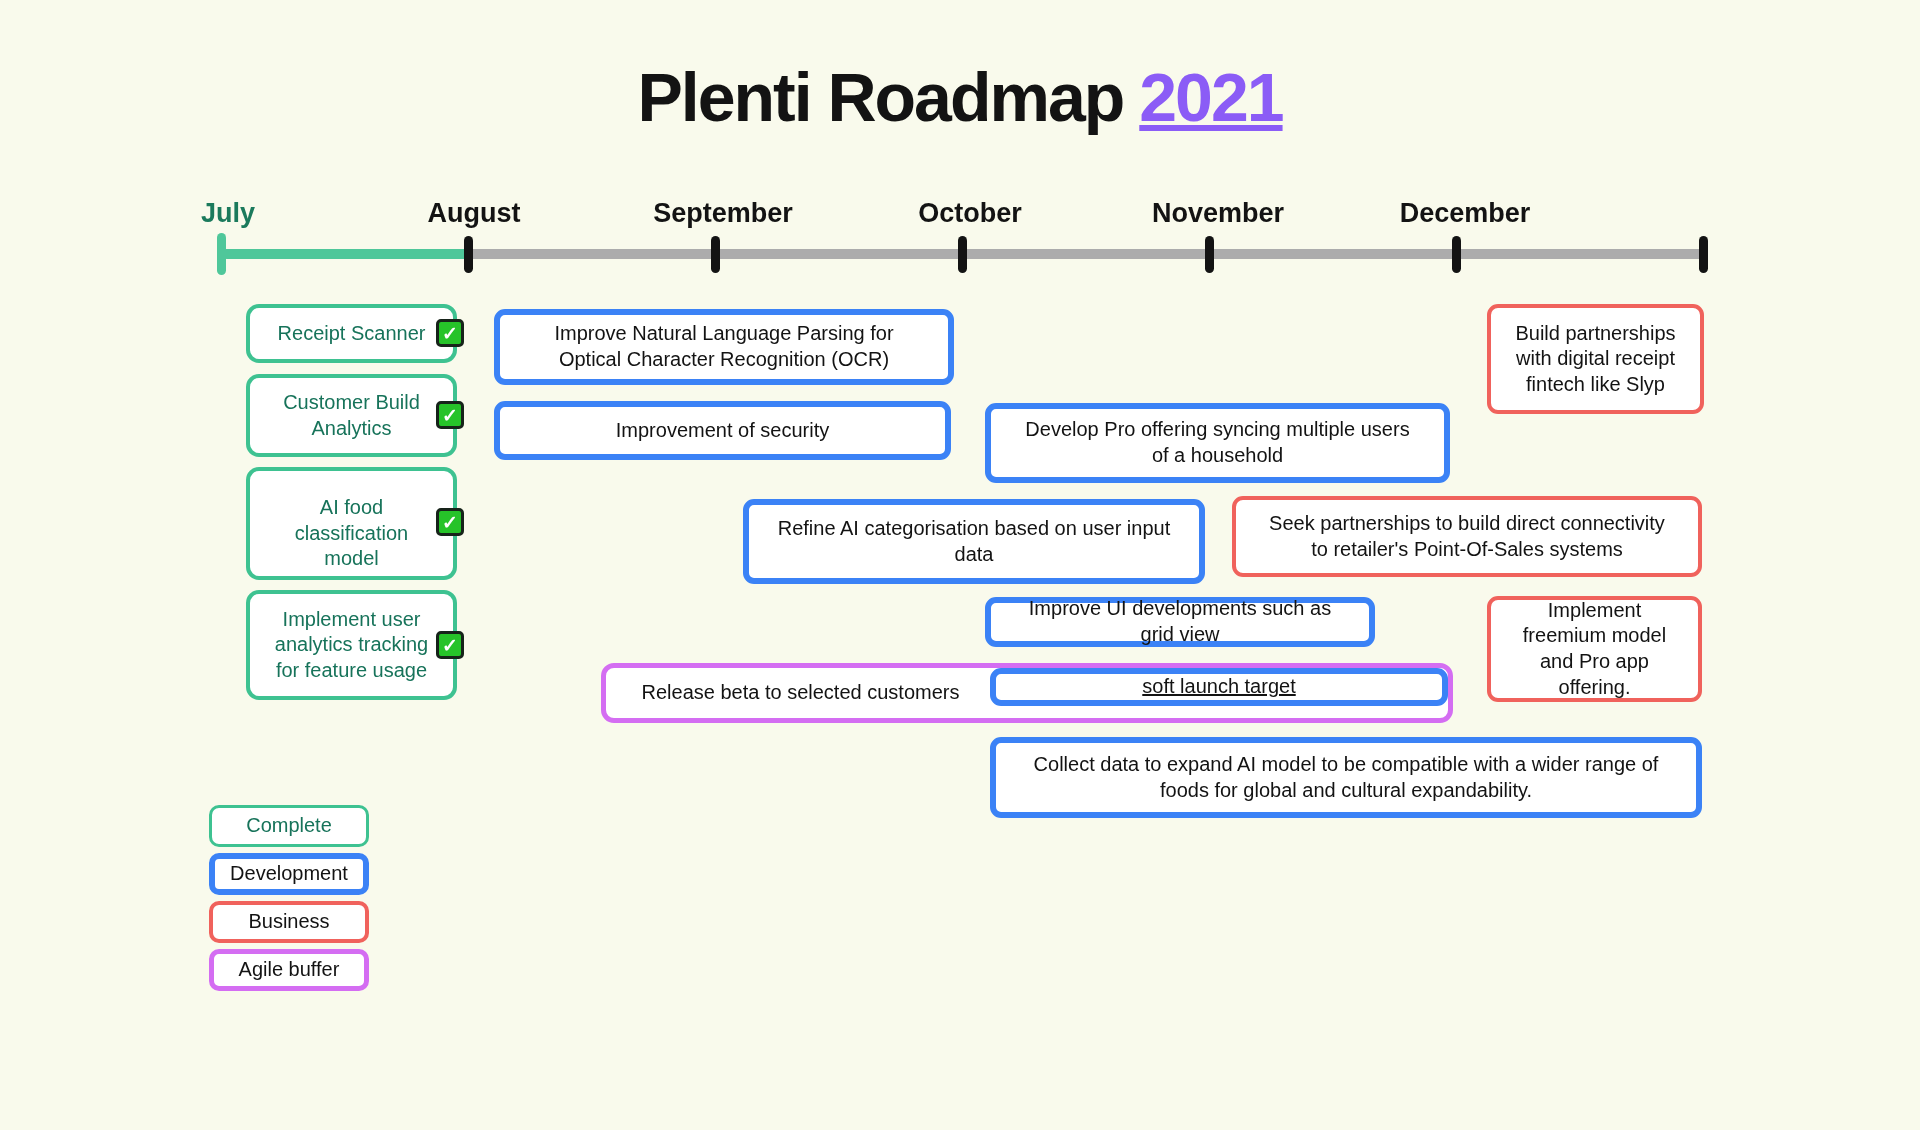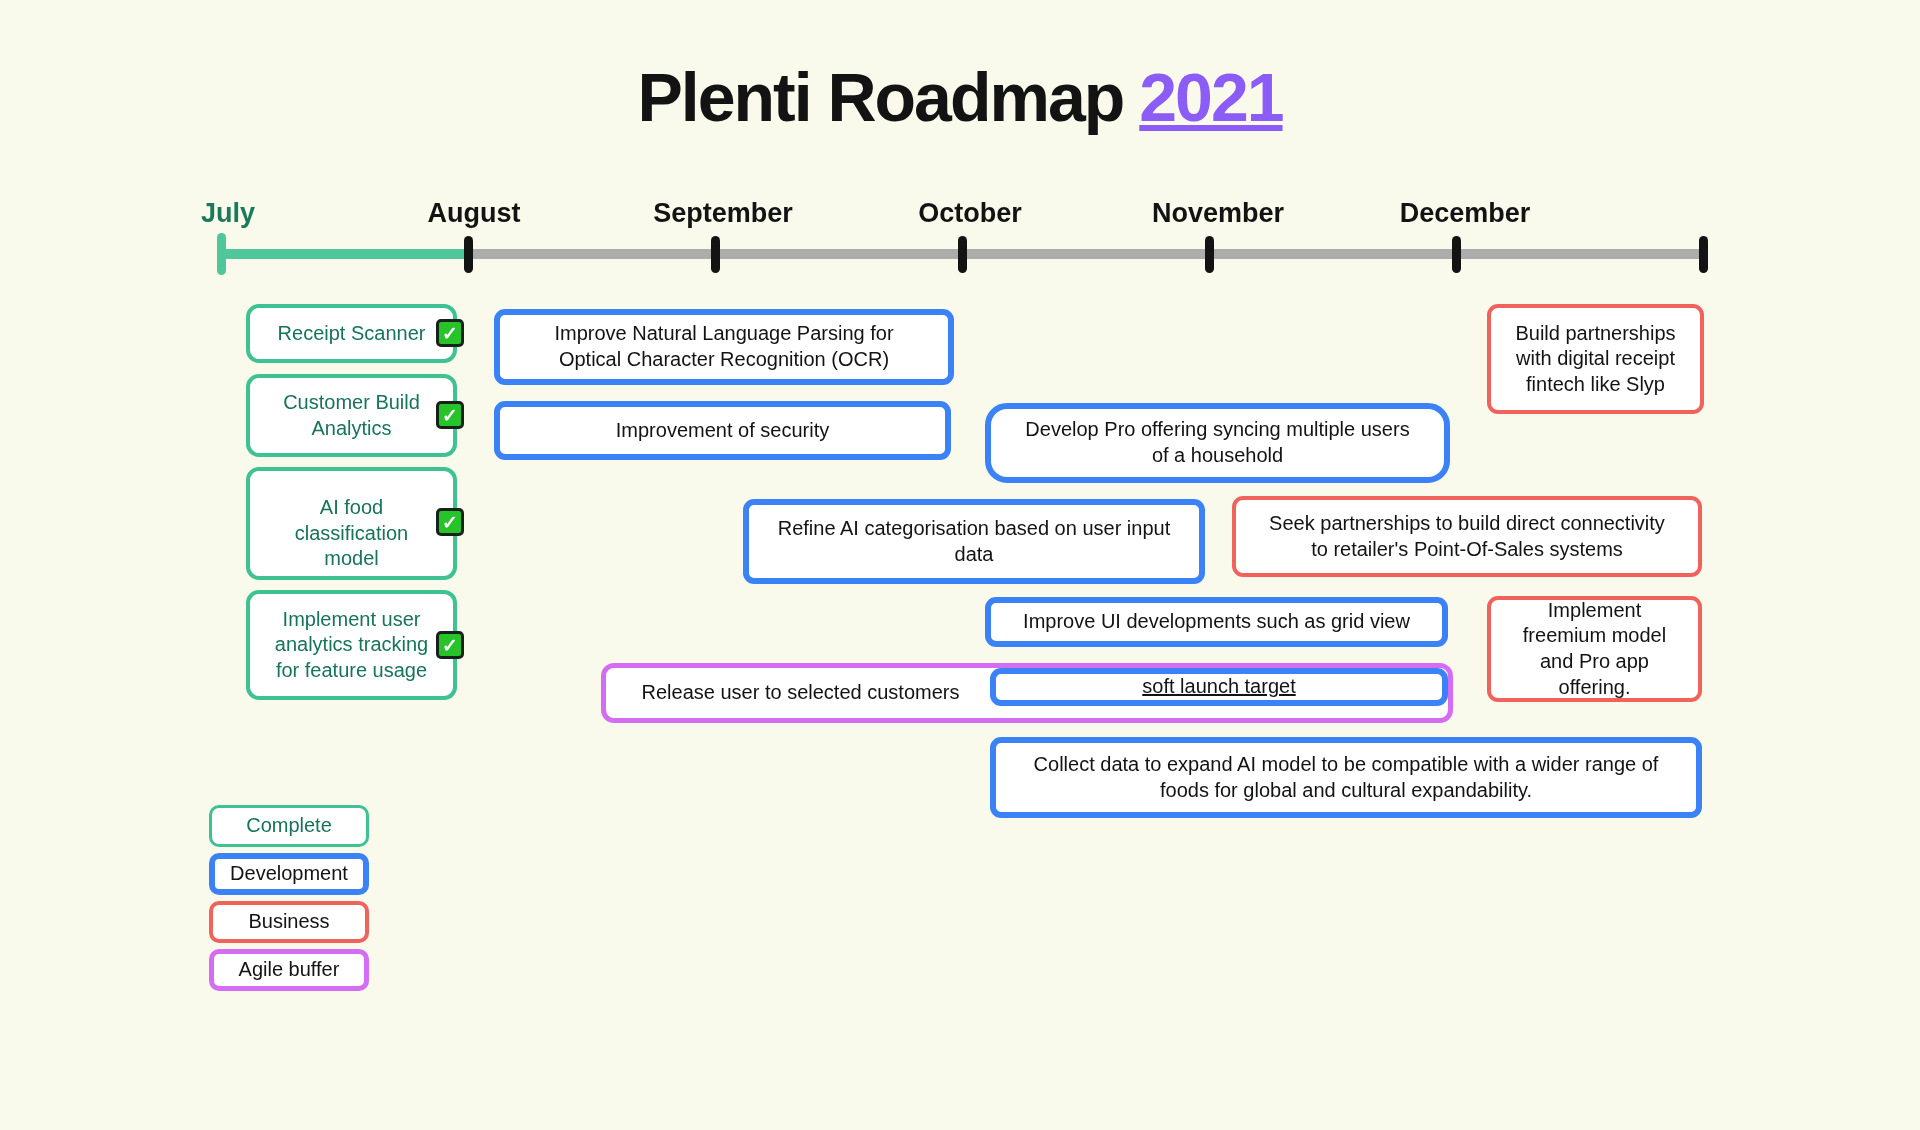--- a/index.html
+++ b/index.html
@@ -85,42 +85,42 @@
   <div class="checkbox" style="left:436px;top:631px;">
       <span>✓</span>
     </div>
 
   <div class="box development" style="left:494px;top:309px;width:460px;height:76px;">
       <span>Improve Natural Language Parsing for Optical Character Recognition (OCR)</span>
     </div>
   <div class="box development" style="left:494px;top:401px;width:457px;height:59px;">
       <span>Improvement of security</span>
     </div>
-  <div class="box development" style="left:985px;top:403px;width:465px;height:80px;border-radius:22px;">
+  <div class="box development" style="left:985px;top:403px;width:465px;height:80px;">
       <span>Develop Pro offering syncing multiple users of a household</span>
     </div>
   <div class="box development" style="left:743px;top:499px;width:462px;height:85px;">
       <span>Refine AI categorisation based on user input data</span>
     </div>
-  <div class="box development" style="left:985px;top:597px;width:463px;height:50px;">
+  <div class="box development" style="left:985px;top:597px;width:390px;height:50px;">
       <span>Improve UI developments such as grid view</span>
     </div>
 
   <div class="box business" style="left:1487px;top:304px;width:217px;height:110px;">
       <span>Build partnerships with digital receipt fintech like Slyp</span>
     </div>
   <div class="box business" style="left:1232px;top:496px;width:470px;height:81px;">
       <span>Seek partnerships to build direct connectivity to retailer's Point-Of-Sales systems</span>
     </div>
   <div class="box business" style="left:1487px;top:596px;width:215px;height:106px;">
       <span>Implement freemium model and Pro app offering.</span>
     </div>
 
   <div class="box agile" style="left:601px;top:663px;width:852px;height:60px;">
-      <span class="seg-label">Release user to selected customers</span>
+      <span class="seg-label">Release beta to selected customers</span>
     </div>
   <div class="box development" style="left:990px;top:668px;width:458px;height:38px;text-decoration:underline;">
       <span>soft launch target</span>
     </div>
 
   <div class="box development" style="left:990px;top:737px;width:712px;height:81px;">
       <span>Collect data to expand AI model to be compatible with a wider range of foods for global and cultural expandability.</span>
     </div>
 
   <div class="legend-item box complete" style="top:805px;">

